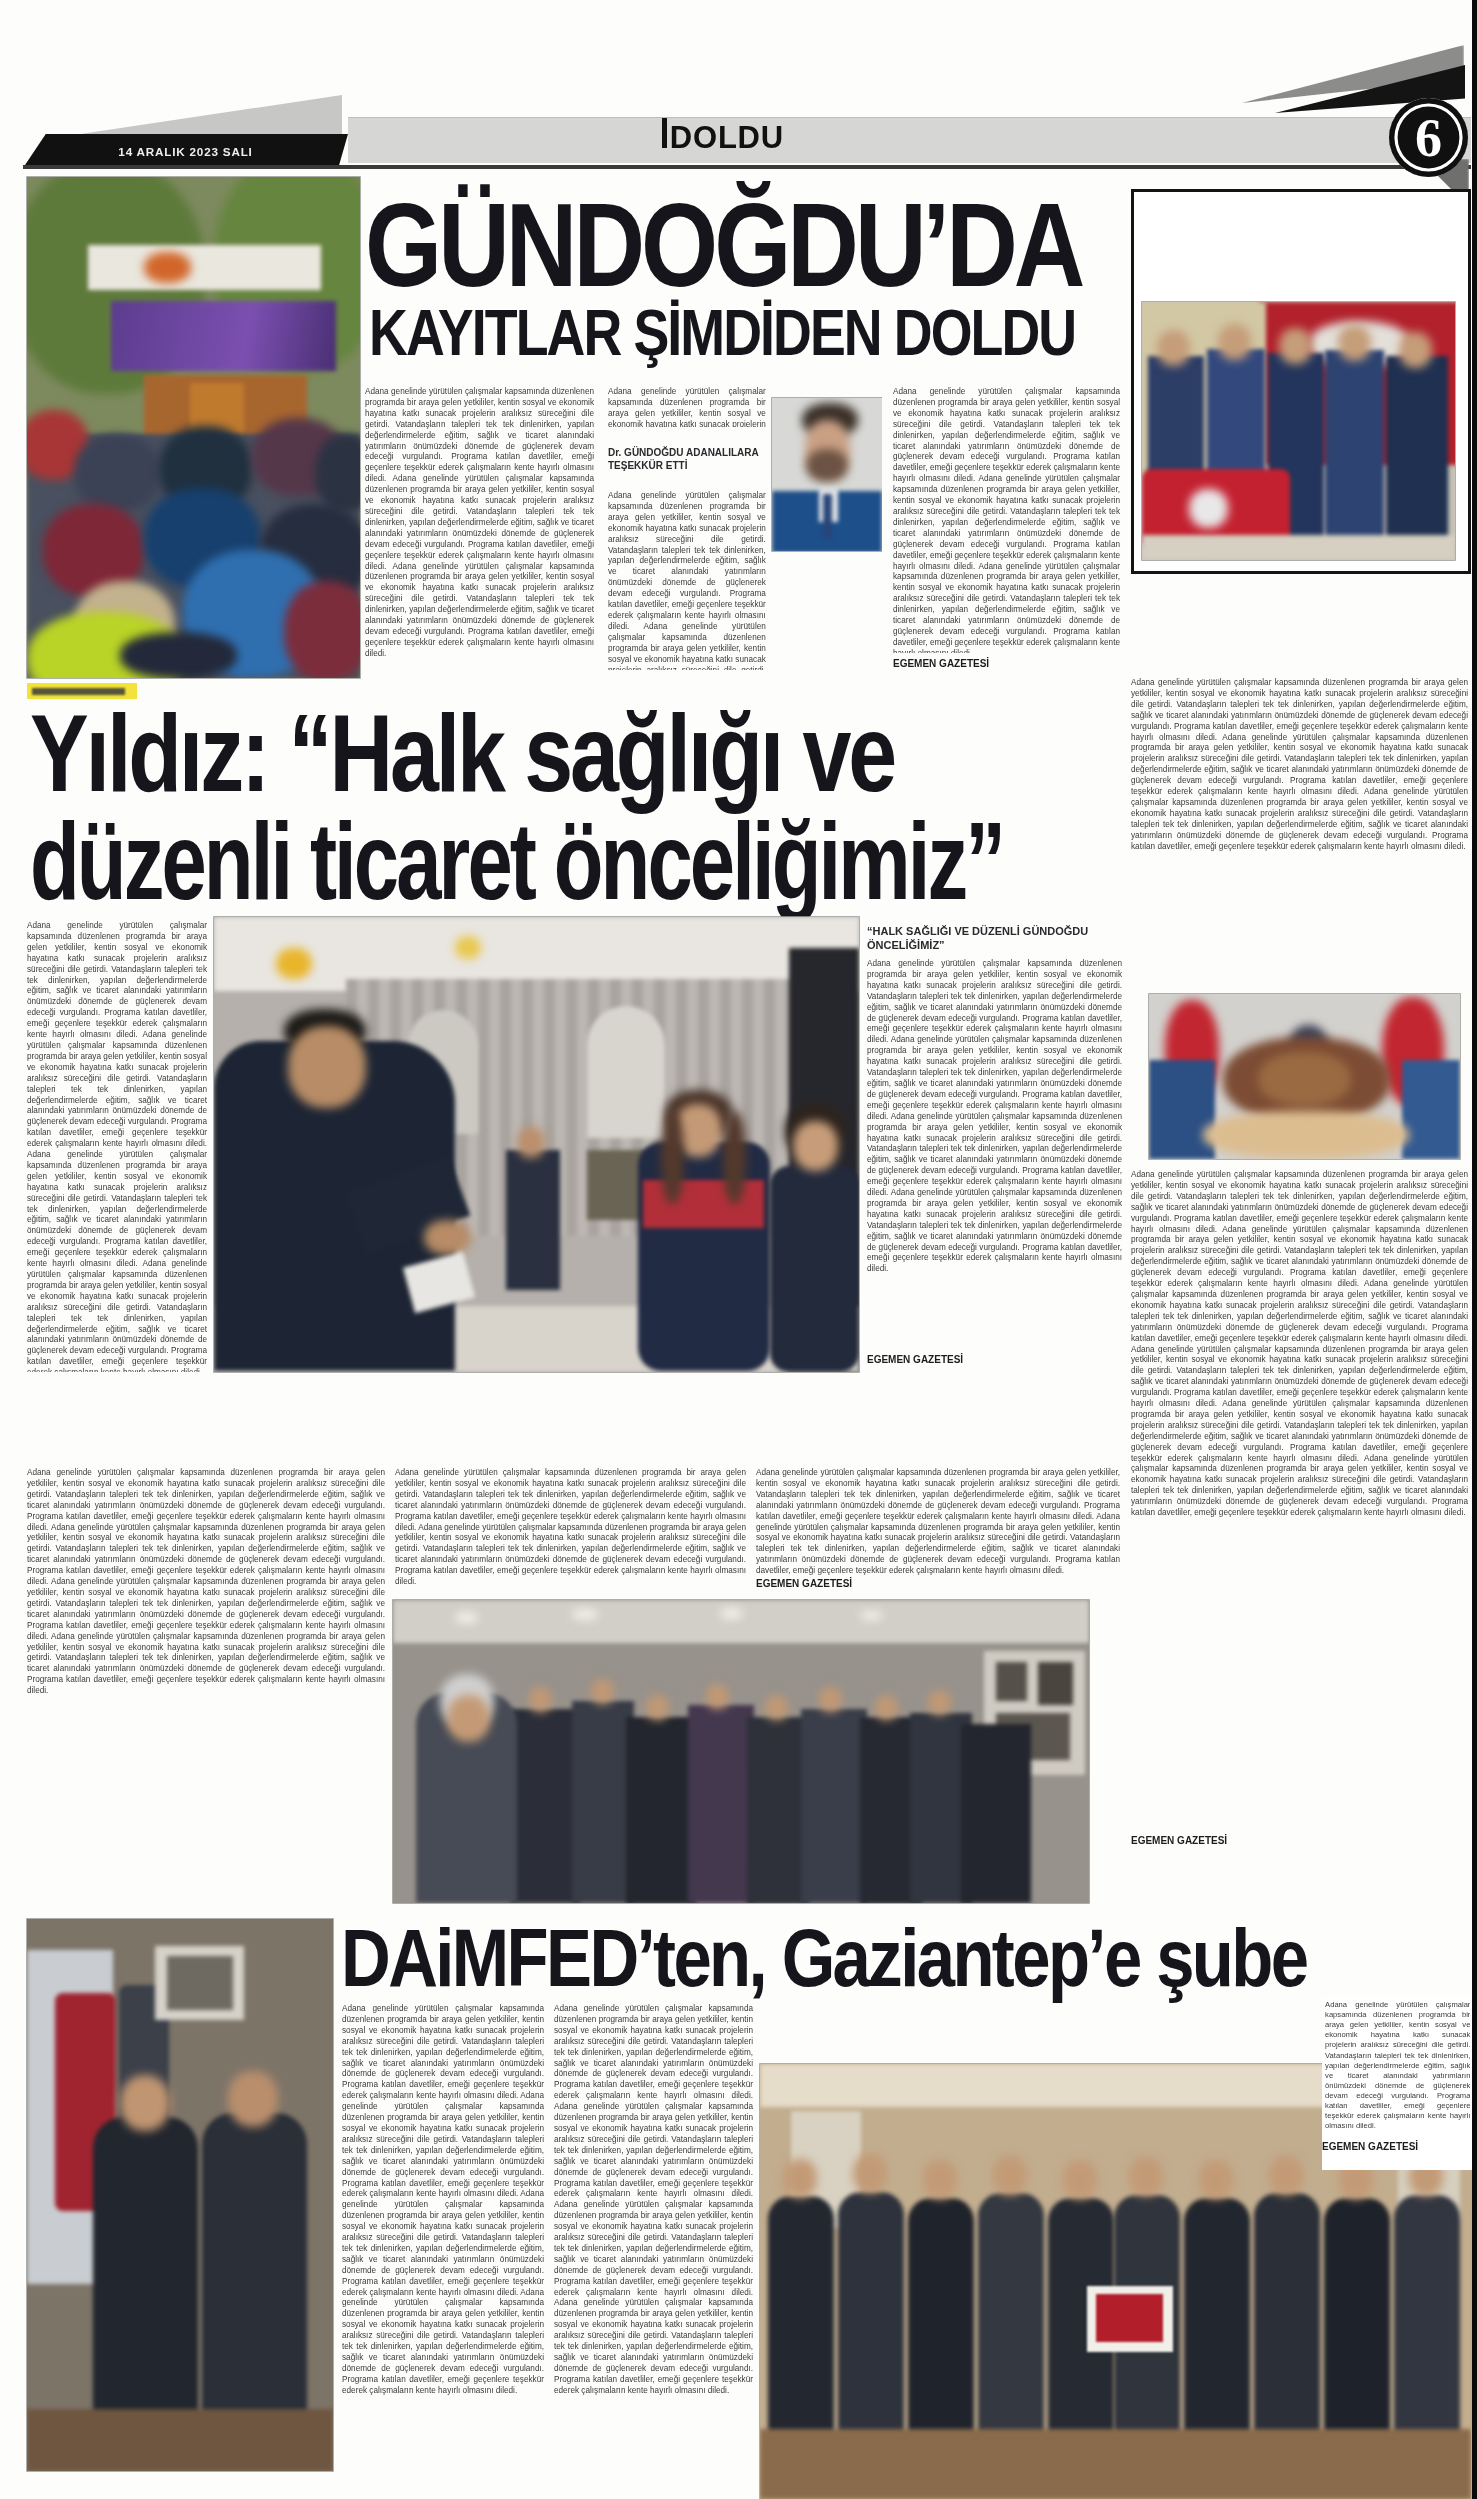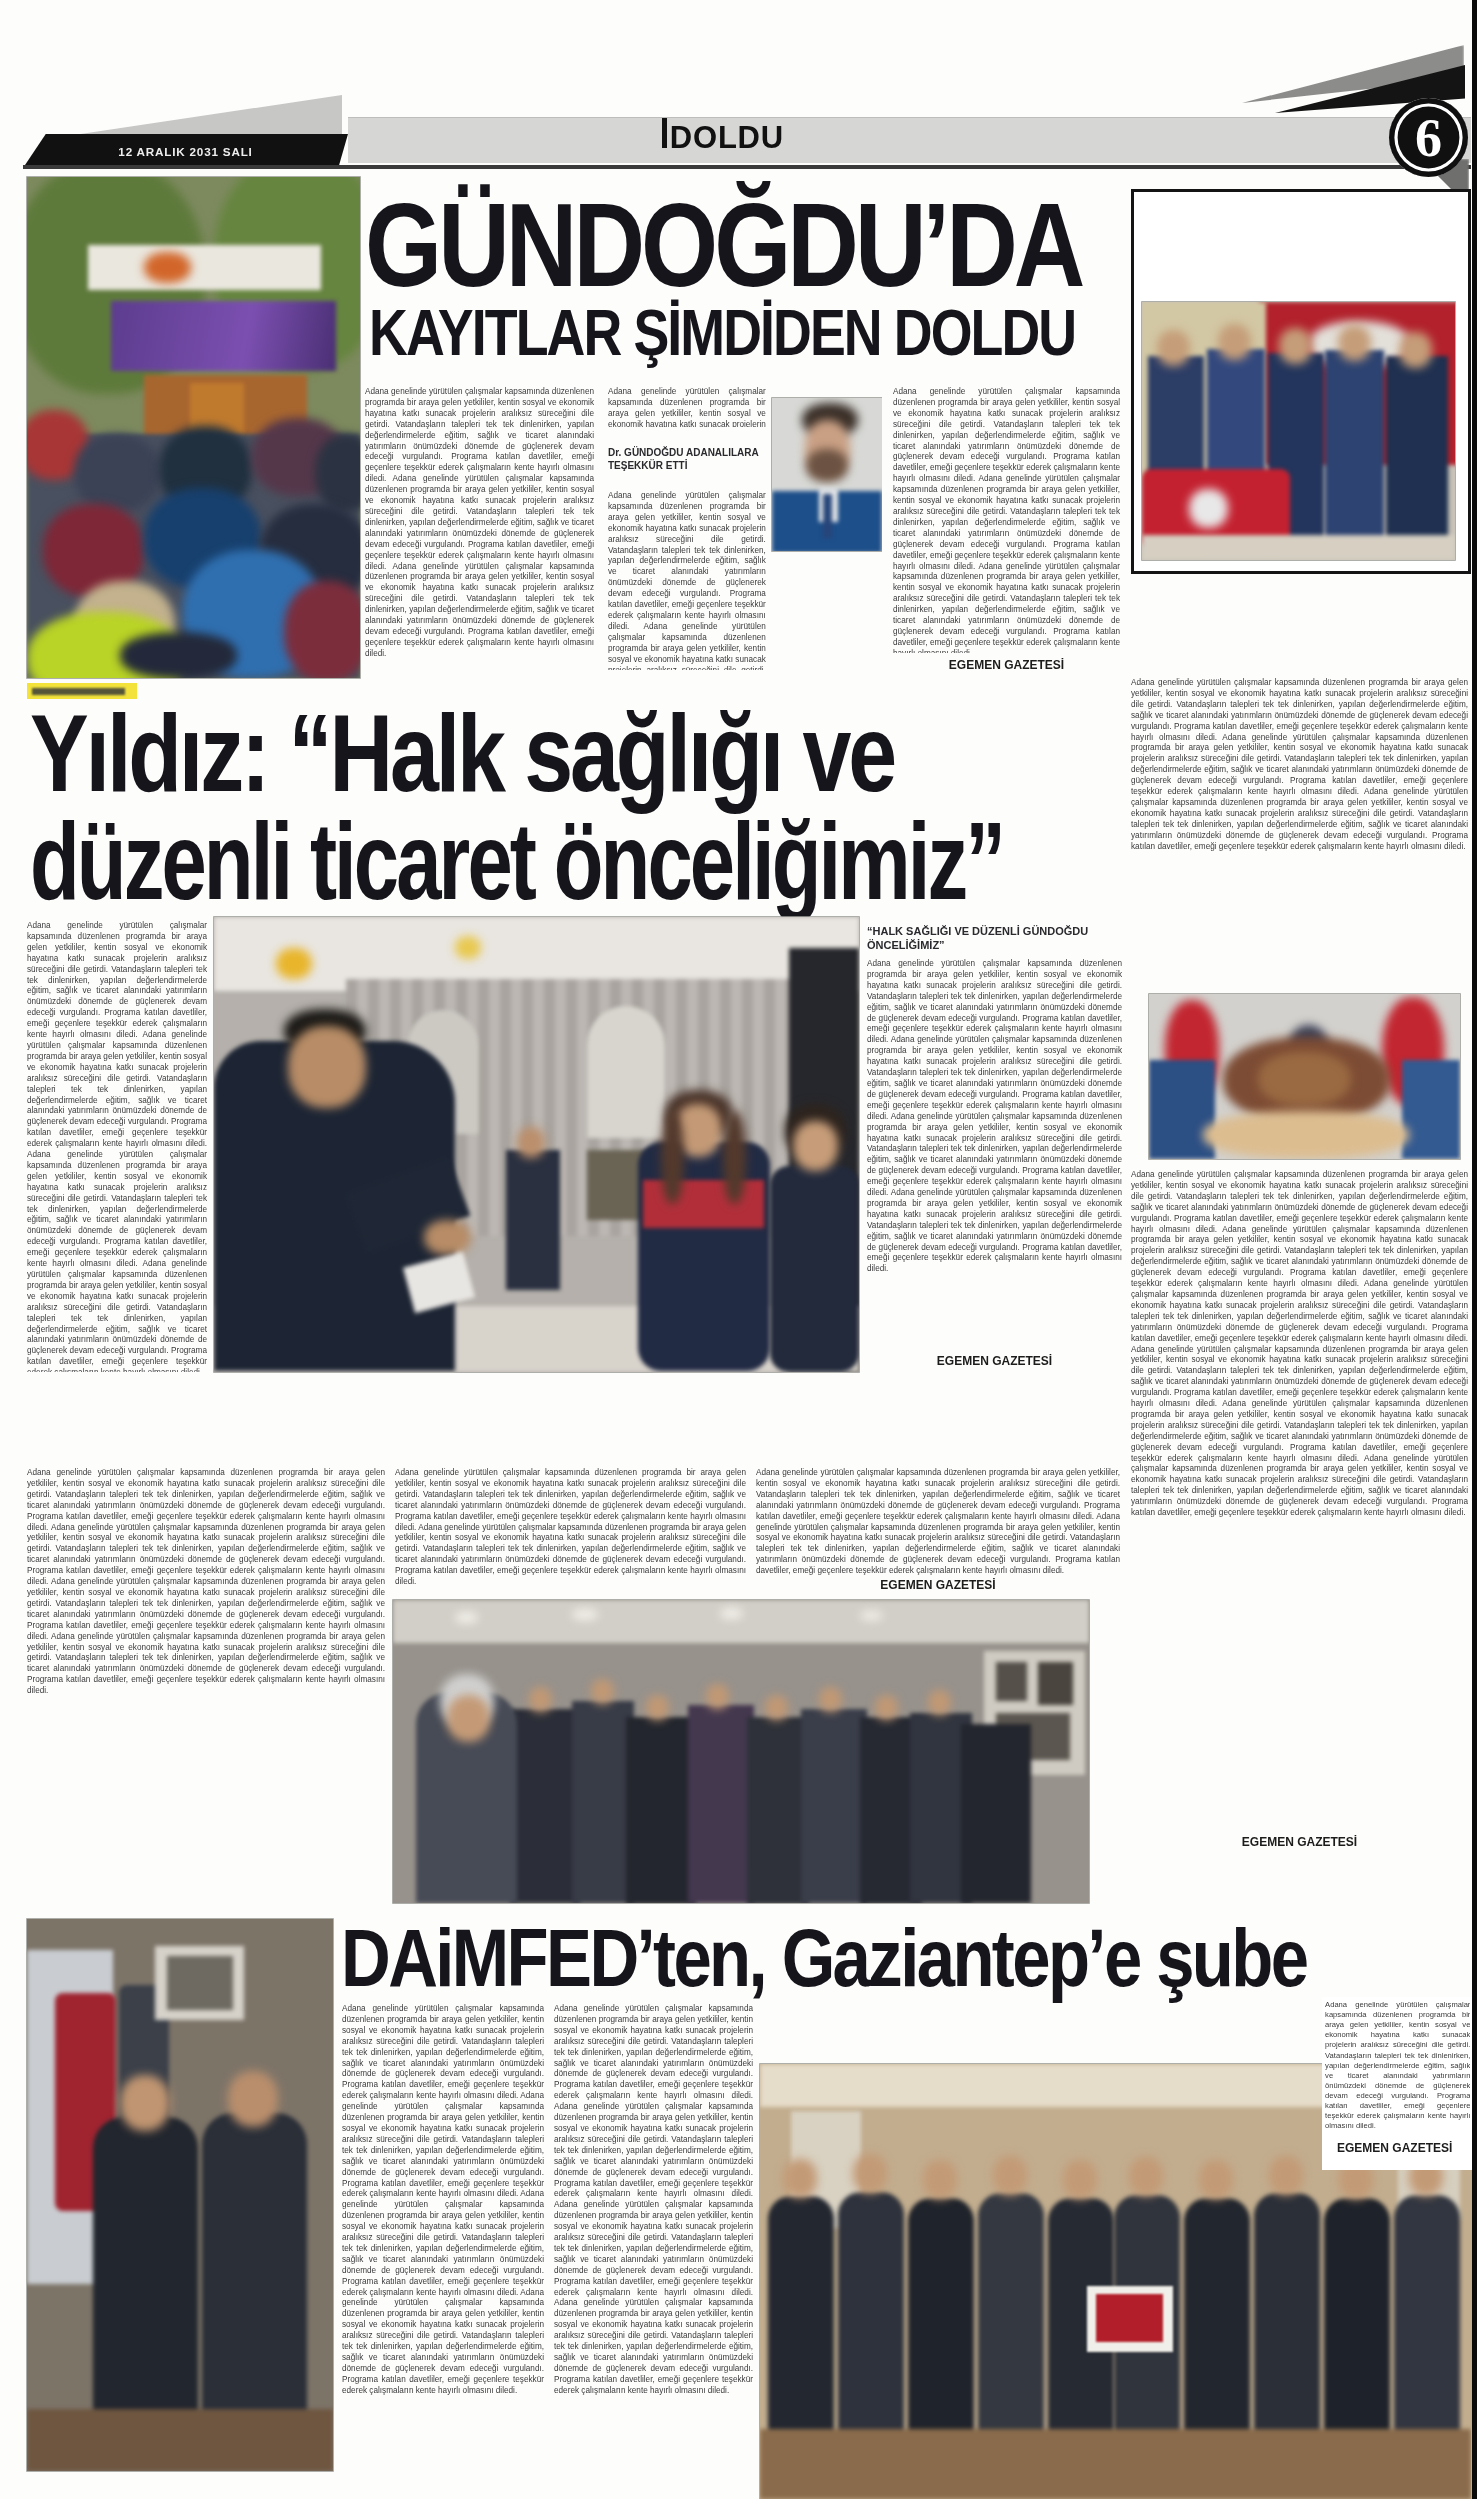--- a/index.html
+++ b/index.html
@@ -6,33 +6,33 @@
   #page{position:relative;width:1477px;height:2500px;background:#fdfdfb;overflow:hidden;
         font-family:"Liberation Sans",sans-serif;color:#222;}
   .abs{position:absolute;}
   .ph{position:absolute;overflow:hidden;box-shadow:0 0 0 0.8px #9a9a96;background:#b0aca6;}
   .s{position:absolute;display:block;border-radius:46%;filter:blur(4.7px);}
   .r{border-radius:0;filter:blur(2.3px);}
   .hl{font-weight:700;color:#15151b;line-height:.94;white-space:nowrap;}
   .cnd{display:inline-block;transform-origin:0 50%;}
   .bt{font-size:8.2px;line-height:1.33;text-align:justify;color:#3a3a3c;
       filter:blur(0.3px);overflow:hidden;word-break:break-word;}
-  .credit{font-weight:700;text-align:center;font-size:12px;color:#1c1c1c;filter:blur(0.2px);}
+  .credit{font-weight:700;text-align:left;font-size:10px;color:#1c1c1c;filter:blur(0.2px);}
   .subhead{font-weight:700;color:#2a2a2e;filter:blur(0.2px);}
   .serif{font-family:"Liberation Serif",serif;}
 </style>
 </head>
 <body>
 
 <div id="page">
 
   <i class="s r" style="left:74px;top:95px;width:268px;height:40px;background:#c7c7c5;clip-path:polygon(0 100%,100% 0,100% 100%);filter:blur(0);"></i>
   <div class="abs" style="left:23px;top:134px;width:325px;height:34px;background:#111;
               clip-path:polygon(0 100%,7% 0,100% 0,97% 100%);display:flex;align-items:center;justify-content:center;">
-    <span style="color:#efefef;font-size:11.7px;font-weight:700;letter-spacing:0.8px;filter:blur(0.4px);">12 ARALIK 2031 SALI</span>
+    <span style="color:#efefef;font-size:11.7px;font-weight:700;letter-spacing:0.8px;filter:blur(0.4px);">14 ARALIK 2023 SALI</span>
   </div>
   <div class="abs" style="left:348px;top:117px;width:1123px;height:45px;background:#d6d6d4;border-top:1.6px solid #bdbdbb;"></div>
   <div class="abs" style="left:23px;top:165px;width:1448px;height:3.9px;background:#3a3a3a;"></div>
   <div class="abs" style="left:662px;top:118px;font-weight:800;font-size:31px;color:#111;letter-spacing:0.8px;">
     <span style="display:inline-block;width:4.7px;height:29.5px;background:#111;margin-right:3.1px;"></span><span>DOLDU</span>
   </div>
 
   <i class="s" style="left:1242px;top:45px;width:222px;height:61px;background:#8c8c8a;border-radius:0;
             clip-path:polygon(0 95%,100% 0,100% 55%);filter:blur(0.8px);"></i>
   <i class="s" style="left:1275px;top:65px;width:190px;height:48px;background:#141414;border-radius:0;

